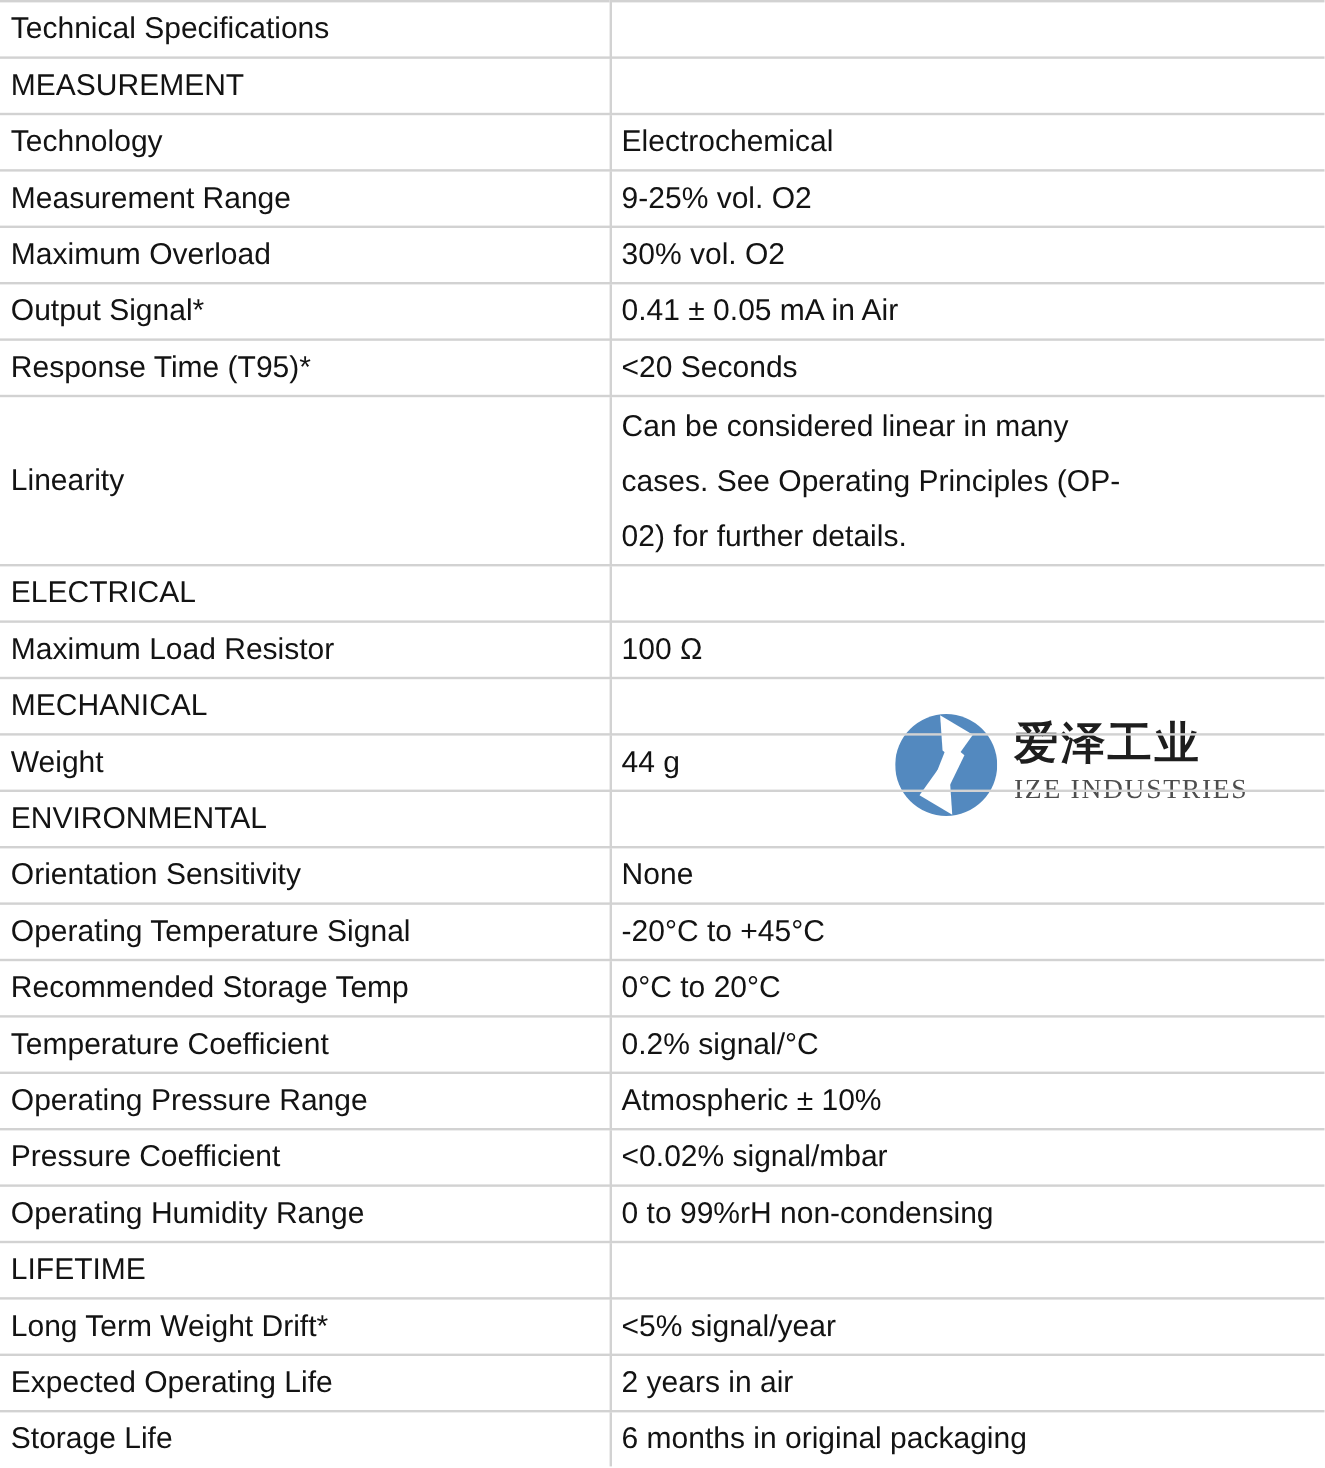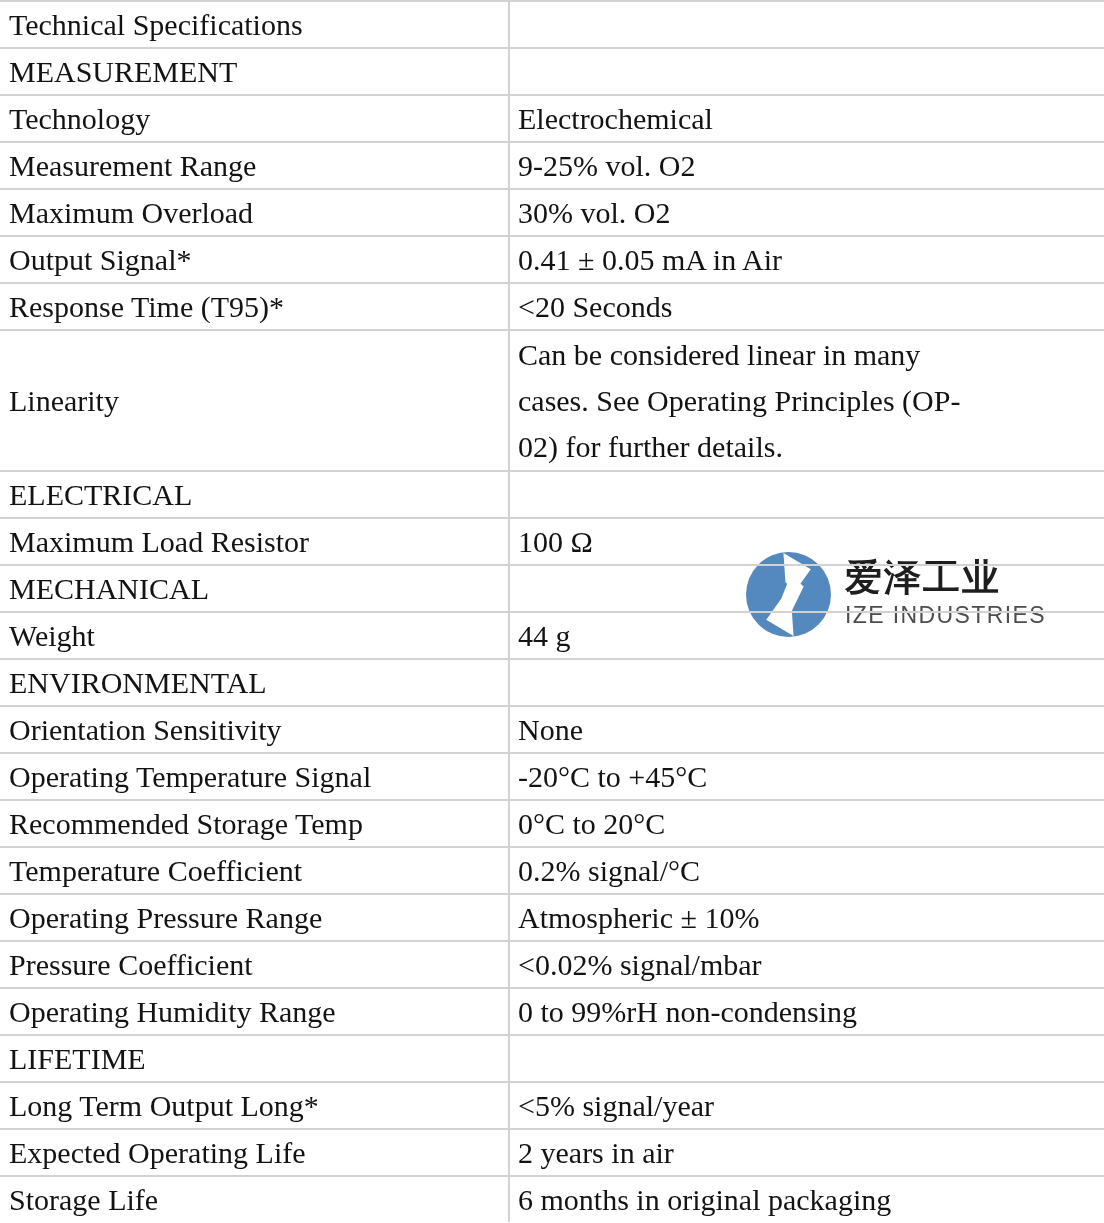--- a/index.html
+++ b/index.html
@@ -10,25 +10,26 @@
     background: #ffffff;
     overflow: hidden;
     font-family: "Liberation Sans", sans-serif;
     color: #131313;
   }
 
   
   .watermark {
     position: absolute;
     left: 746px;
-    top: 552px;
+    top: 595px;
     z-index: 0;
     display: flex;
     align-items: flex-start;
     gap: 14px;
+    font-family: Liberation Serif, serif;
   }
   .logo-mark { width: 85px; height: 85px; display: block; }
   .wm-text { display: flex; flex-direction: column; margin-top: 7px; }
   .wm-cn {
     font-size: 37px;
     font-weight: bold;
     letter-spacing: 2px;
     line-height: 1.05;
     color: #1e1e1e;
     white-space: nowrap;
@@ -48,27 +49,26 @@
     border-collapse: collapse;
     table-layout: fixed;
     border-top: 2px solid #d2d2d2;
     background: transparent;
   }
   col.c-label { width: 509px; }
   col.c-value { width: 595px; }
   td {
     height: 45px;
     vertical-align: middle;
-    font-size: 30px;
+    font-size: 25px;
     line-height: 1.18;
     border-bottom: 2px solid #d2d2d2;
     background: transparent;
     overflow: hidden;
     white-space: pre-line;
-    font-family: Liberation Serif, serif;
   }
   td.label-cell { padding: 0 4px 0 9px; border-right: 2px solid #d2d2d2; }
   td.value-cell { padding: 0 6px 0 8px; }
   tr.tall td { height: 139px; margin-top: 24px; }
   tr.tall td.value-cell { line-height: 46px; }
   tr:last-child td { border-bottom: none; }
 </style>
 </head>
 <body>
 
@@ -196,21 +196,21 @@
       <td class="label-cell">Operating Humidity Range</td>
       <td class="value-cell">0 to 99%rH non-condensing</td>
     </tr>
 
     <tr>
       <td class="label-cell">LIFETIME</td>
       <td class="value-cell"></td>
     </tr>
 
     <tr>
-      <td class="label-cell">Long Term Output Long*</td>
+      <td class="label-cell">Long Term Weight Drift*</td>
       <td class="value-cell">&lt;5% signal/year</td>
     </tr>
 
     <tr>
       <td class="label-cell">Expected Operating Life</td>
       <td class="value-cell">2 years in air</td>
     </tr>
 
     <tr>
       <td class="label-cell">Storage Life</td>

